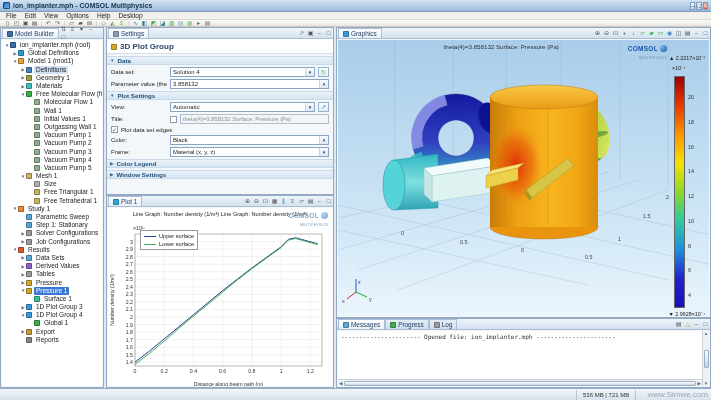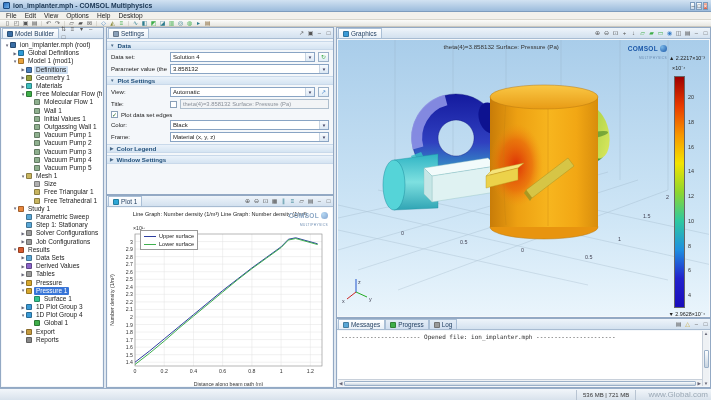--- a/index.html
+++ b/index.html
@@ -320,20 +320,24 @@
 </div>
 
 <div class="panel" id="set-panel" style="left:106px;top:27px;width:228px;height:168px">
   <div class="tabbar">
     <div class="tab">
       <span class="tabico" style="background:#8aa0b8"></span>
       <span>Settings</span>
     </div>
     <div class="tabspacer"></div>
     <span id="set-hicons"><span class="tbi">↗</span><span class="tbi">▣</span><span class="tbi">–</span><span class="tbi">□</span></span>
+  </div>
+  <div class="sttl">
+    <span class="tabico" style="background:#d6a72e"></span>
+    <span class="t">3D Plot Group</span>
   </div>
 
   <div class="sech">
     <span class="car">▼</span>
     <span>Data</span>
   </div>
   <div class="srow">
     <span class="slabel">Data set:</span>
     <div class="combo">
       <span class="ctext">Solution 4</span>
@@ -650,14 +654,14 @@
   </div>
   <div class="hscroll">
     <span>◀</span>
       <span class="thumb" style="height:5px;flex:1;margin:0 2px"></span>
       <span>▶</span>
   </div>
 </div>
 
 <div id="statusbar" class="abs">
   <span class="mem">536 MB | 721 MB</span>
-  <span class="wm">www.Global.com</span>
+  <span class="wm">www.Simwe.com</span>
 </div>
 
 </body></html>

